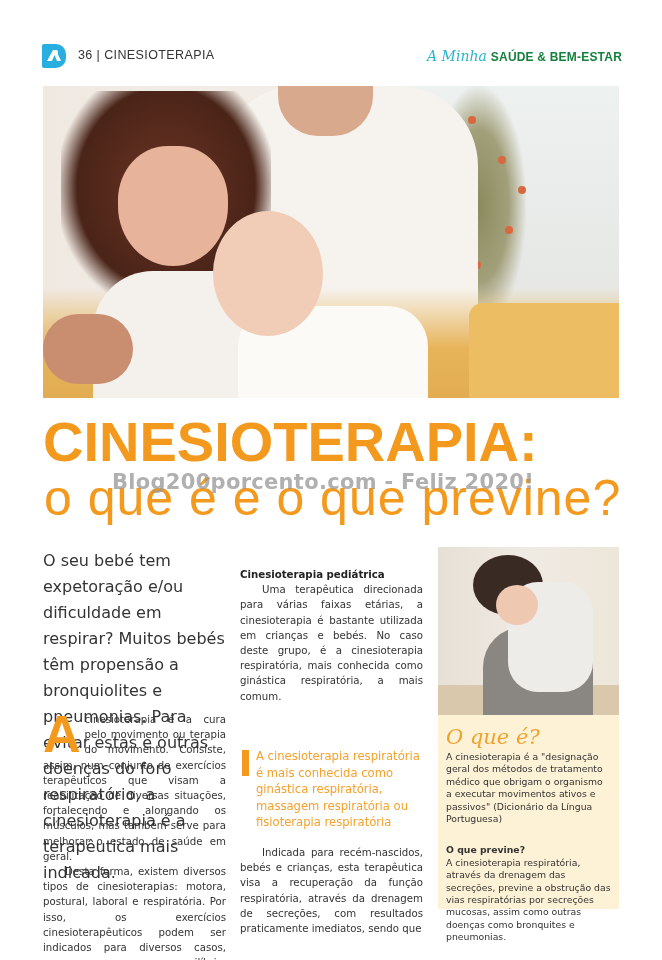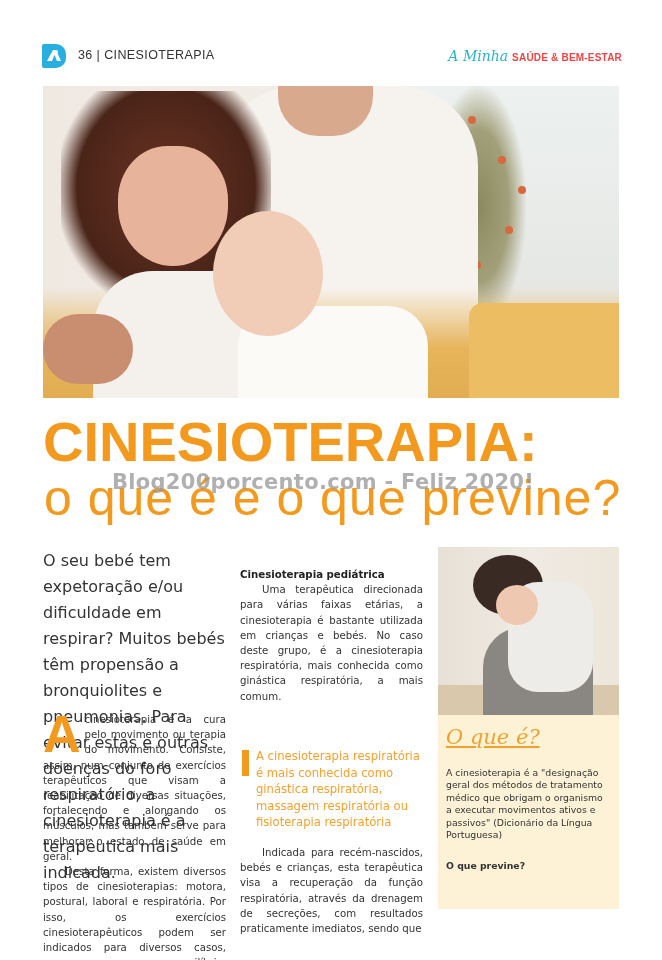--- a/index.html
+++ b/index.html
@@ -5,21 +5,21 @@
   * { box-sizing: border-box; margin: 0; padding: 0; }
   html, body { width: 662px; height: 960px; background: #ffffff; overflow: hidden; }
   body { position: relative; font-family: "DejaVu Sans", sans-serif; color: #2b2b2b; }
 
   .header { position: absolute; left: 42px; top: 44px; width: 580px; height: 24px; }
   .logo { position: absolute; left: 0; top: 0; width: 24px; height: 24px; background: #29aee0; border-radius: 2px 10px 10px 2px; }
   .logo svg { position: absolute; left: 3px; top: 3px; }
   .section { position: absolute; left: 36px; top: 4px; font-size: 12.5px; color: #333; letter-spacing: 0.4px; font-family: Liberation Sans, sans-serif; }
   .brand { position: absolute; right: 0; top: 3px; font-family: "Liberation Sans", sans-serif; }
   .brand .script { font-family: "DejaVu Serif", serif; font-style: italic; color: #29b3c9; font-size: 14px; margin-right: 4px; }
-  .brand .caps { color: #ef4444; font-weight: bold; font-size: 10px; letter-spacing: 0.2px; }
+  .brand .caps { color: #15803d; font-weight: bold; font-size: 12px; letter-spacing: 0.2px; }
 
   .hero { position: absolute; left: 43px; top: 86px; width: 576px; height: 312px; overflow: hidden;
     background: linear-gradient(90deg, #efe9e2 0%, #f3efe9 60%, #eceae6 100%); }
   .hero .wall { position: absolute; right: 0; top: 0; width: 240px; height: 312px; background: linear-gradient(180deg,#edf1f0 0%, #e6e8e5 60%, #e9e3d8 100%); }
   .hero .tree { position: absolute; left: 388px; top: 0; width: 95px; height: 240px; background: radial-gradient(ellipse at 50% 50%, #8a8a5e 0%, #a2a07a 45%, rgba(220,220,210,0) 72%); }
   .hero .ornament { position: absolute; width: 8px; height: 8px; border-radius: 50%; background: #d9683e; }
   .hero .sofa { position: absolute; left: 0; bottom: 0; width: 576px; height: 110px; background: linear-gradient(180deg, rgba(0,0,0,0) 0%, #e7b45a 55%, #e2ad52 100%); }
   .hero .pillow { position: absolute; right: 0; bottom: 0; width: 150px; height: 95px; background: #edbd64; border-radius: 14px 0 0 0; }
   .hero .man { position: absolute; left: 175px; top: 0; width: 260px; height: 300px; background: #f6f3ee; border-radius: 80px 80px 20px 20px; }
   .hero .man-face { position: absolute; left: 235px; top: 0; width: 95px; height: 50px; background: #d9a98d; border-radius: 0 0 40px 40px; }
@@ -47,21 +47,21 @@
   .quote .txt { margin-left: 16px; font-weight: normal; font-size: 11.6px; line-height: 16.5px; color: #f5a12b; }
 
   .side-photo { position: absolute; left: 438px; top: 547px; width: 181px; height: 168px; overflow: hidden; background: linear-gradient(90deg, #e7e0d6 0%, #efeae3 50%, #ede6da 100%); }
   .side-photo .woman { position: absolute; left: 45px; top: 80px; width: 110px; height: 100px; background: #8a8782; border-radius: 40px 40px 0 0; }
   .side-photo .hair { position: absolute; left: 35px; top: 8px; width: 70px; height: 60px; background: #3a2a24; border-radius: 50%; }
   .side-photo .baby { position: absolute; left: 58px; top: 38px; width: 42px; height: 40px; background: #efc8b2; border-radius: 50%; }
   .side-photo .blanket { position: absolute; left: 70px; top: 35px; width: 85px; height: 110px; background: #eeece9; border-radius: 30px; }
   .side-photo .floor { position: absolute; left: 0; bottom: 0; width: 181px; height: 30px; background: #d9c8ab; }
 
   .sidebox { position: absolute; left: 438px; top: 715px; width: 181px; height: 194px; background: #fdf2d6; padding: 8px 8px; }
-  .sidebox .heading { font-family: "DejaVu Serif", serif; font-style: italic; font-size: 21px; color: #f0a22c; line-height: 28px; margin-bottom: 16px; text-decoration: underline; }
+  .sidebox .heading { font-family: "DejaVu Serif", serif; font-style: italic; font-size: 21px; color: #f0a22c; line-height: 28px; margin-bottom: 0; }
   .sidebox p { font-size: 9.3px; line-height: 12.4px; color: #333; }
   .sidebox .q { font-weight: bold; margin-top: 19px; }
 </style>
 </head>
 <body>
 
 <div class="header">
   <div class="logo">
     <svg width="18" height="18" viewBox="0 0 18 18">
       <path d="M2 14 L8 3 L11 3 L16 14 L12 14 L9.5 8 L7 14 Z" fill="#ffffff"></path>
@@ -129,13 +129,14 @@
   <div class="woman"></div>
   <div class="hair"></div>
   <div class="blanket"></div>
   <div class="baby"></div>
 </div>
 
 <div class="sidebox">
   <div class="heading">O que é?</div>
   <p>A cinesioterapia é a "designação geral dos métodos de tratamento médico que obrigam o organismo a executar movimentos ativos e passivos" (Dicionário da Língua Portuguesa)</p>
   <p class="q">O que previne?</p>
+  <p>A cinesioterapia respiratória, através da drenagem das secreções, previne a obstrução das vias respiratórias por secreções mucosas, assim como outras doenças como bronquites e pneumonias.</p>
 </div>
 
 </body></html>

